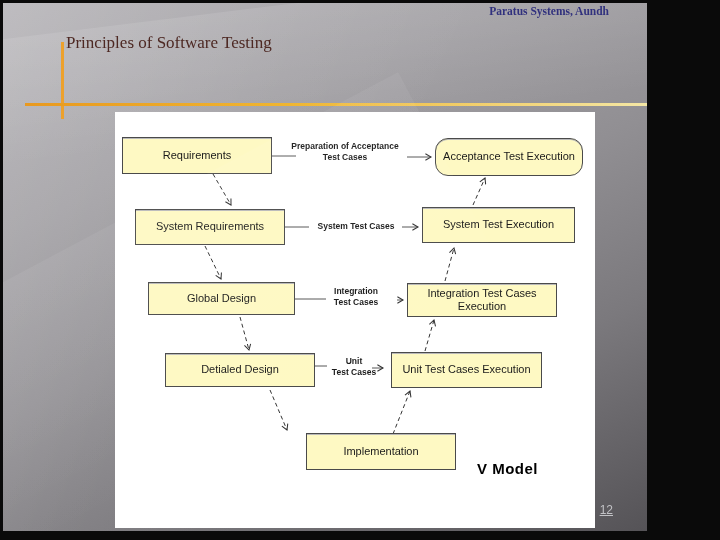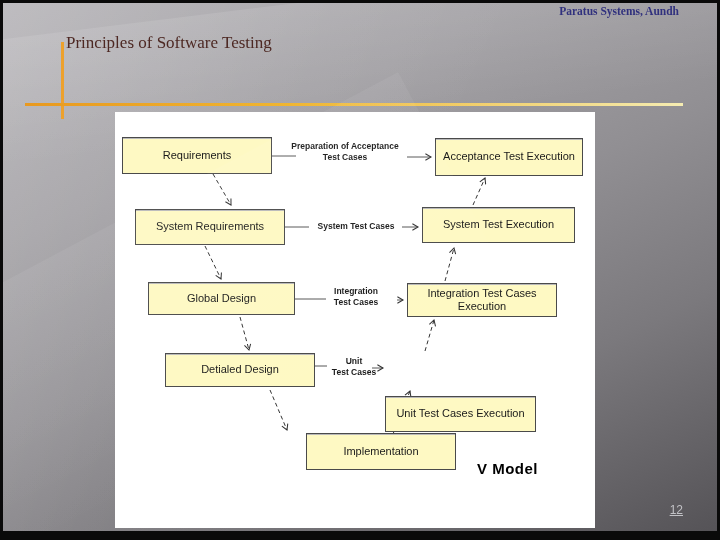--- a/index.html
+++ b/index.html
@@ -1,19 +1,19 @@
 <!DOCTYPE html>
 <html><head>
 <meta charset="utf-8">
 <style>
   * { margin:0; padding:0; box-sizing:border-box; }
   body { font-family:"Liberation Sans", sans-serif; }
   .stage { position:relative; width:720px; height:540px; background:#0a0a0a; overflow:hidden; }
   .slide {
-    position:absolute; left:3px; top:3px; width:714px; height:528px; overflow:hidden;
+    position:absolute; left:3px; top:3px; width:644px; height:528px; overflow:hidden;
     background:
       linear-gradient(115deg, rgba(255,255,255,0.16) 0%, rgba(255,255,255,0.04) 34%, rgba(255,255,255,0) 55%),
       linear-gradient(155deg, #b2b0b4 0%, #a2a0a4 28%, #918f93 50%, #7b797d 72%, #605e62 92%, #555357 100%);
   }
   .slide::before { 
     content:""; position:absolute; left:-120px; top:-10px; width:1000px; height:130px;
     background:linear-gradient(rgba(255,255,255,0.10), rgba(255,255,255,0));
     transform:rotate(-7deg); pointer-events:none;
   }
   .slide::after { 
@@ -48,27 +48,27 @@
     background:#ffffff;
   }
   .arrows-svg { position:absolute; left:0; top:0; width:480px; height:416px; }
   .node {
     position:absolute; background:#fef9c3; border:1px solid #4a4a4a;
     display:flex; align-items:center; justify-content:center; text-align:center;
     font-size:11px; color:#1a1a1a; line-height:1.2; white-space:pre-line;
     box-shadow:inset 0 1px 0 #b9b9b9;
   }
   .n-req   { left:7px;   top:25px;  width:150px; height:37px; }
-  .n-acc   { left:320px; top:26px;  width:148px; height:38px; }
+  .n-acc   { left:320px; top:26px;  width:148px; height:38px;border-radius:13px; }
   .n-sysreq{ left:20px;  top:97px;  width:150px; height:36px; }
   .n-syst  { left:307px; top:95px;  width:153px; height:36px; }
   .n-glob  { left:33px;  top:170px; width:147px; height:33px; }
   .n-integ { left:292px; top:171px; width:150px; height:34px; }
   .n-det   { left:50px;  top:241px; width:150px; height:34px; }
-  .n-unit  { left:270px; top:240px; width:151px; height:36px;margin-top:44px; }
+  .n-unit  { left:276px; top:240px; width:151px; height:36px; }
   .n-impl  { left:155px; top:321px; width:150px; height:37px;margin-left:36px; }
   .edge-label {
     position:absolute; font-weight:bold; font-size:8.5px; color:#1a1a1a;
     text-align:center; line-height:1.25; white-space:pre-line;
   }
   .e-prep  { left:170px; top:29px;  width:120px; }
   .e-sys   { left:195px; top:109px; width:92px; }
   .e-integ { left:212px; top:174px; width:58px; }
   .e-unit  { left:213px; top:244px; width:52px; }
   .v-caption {

